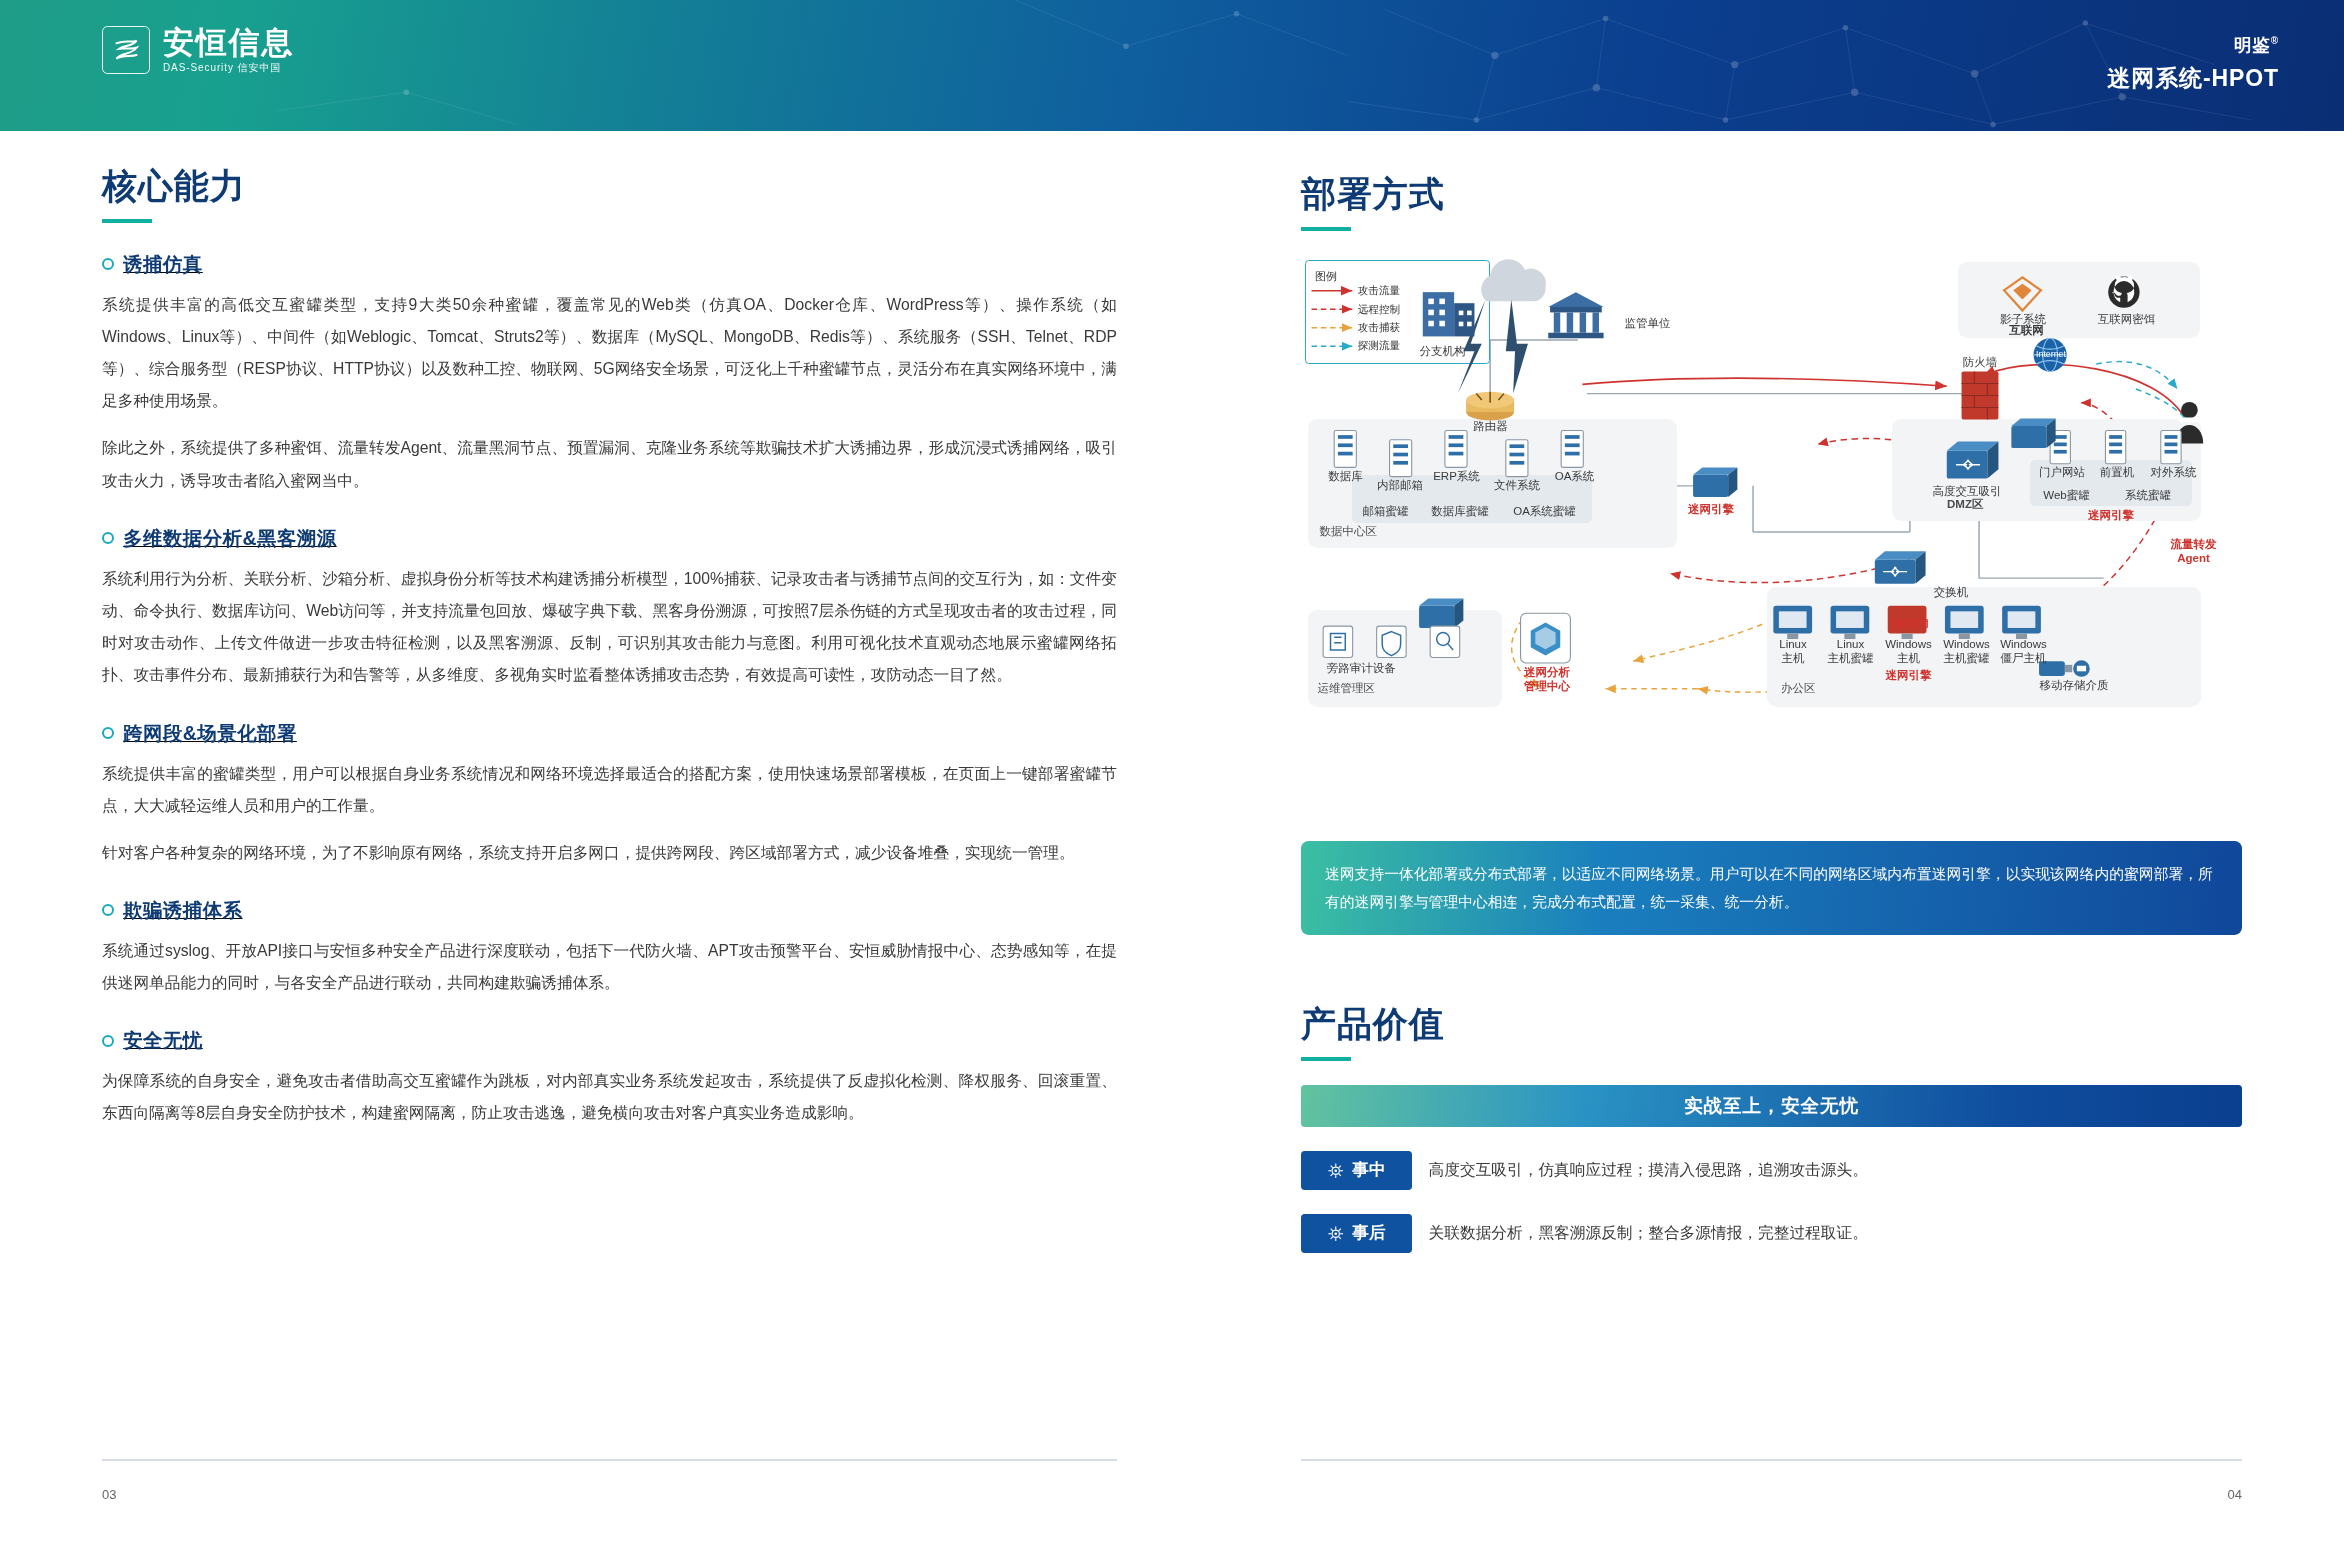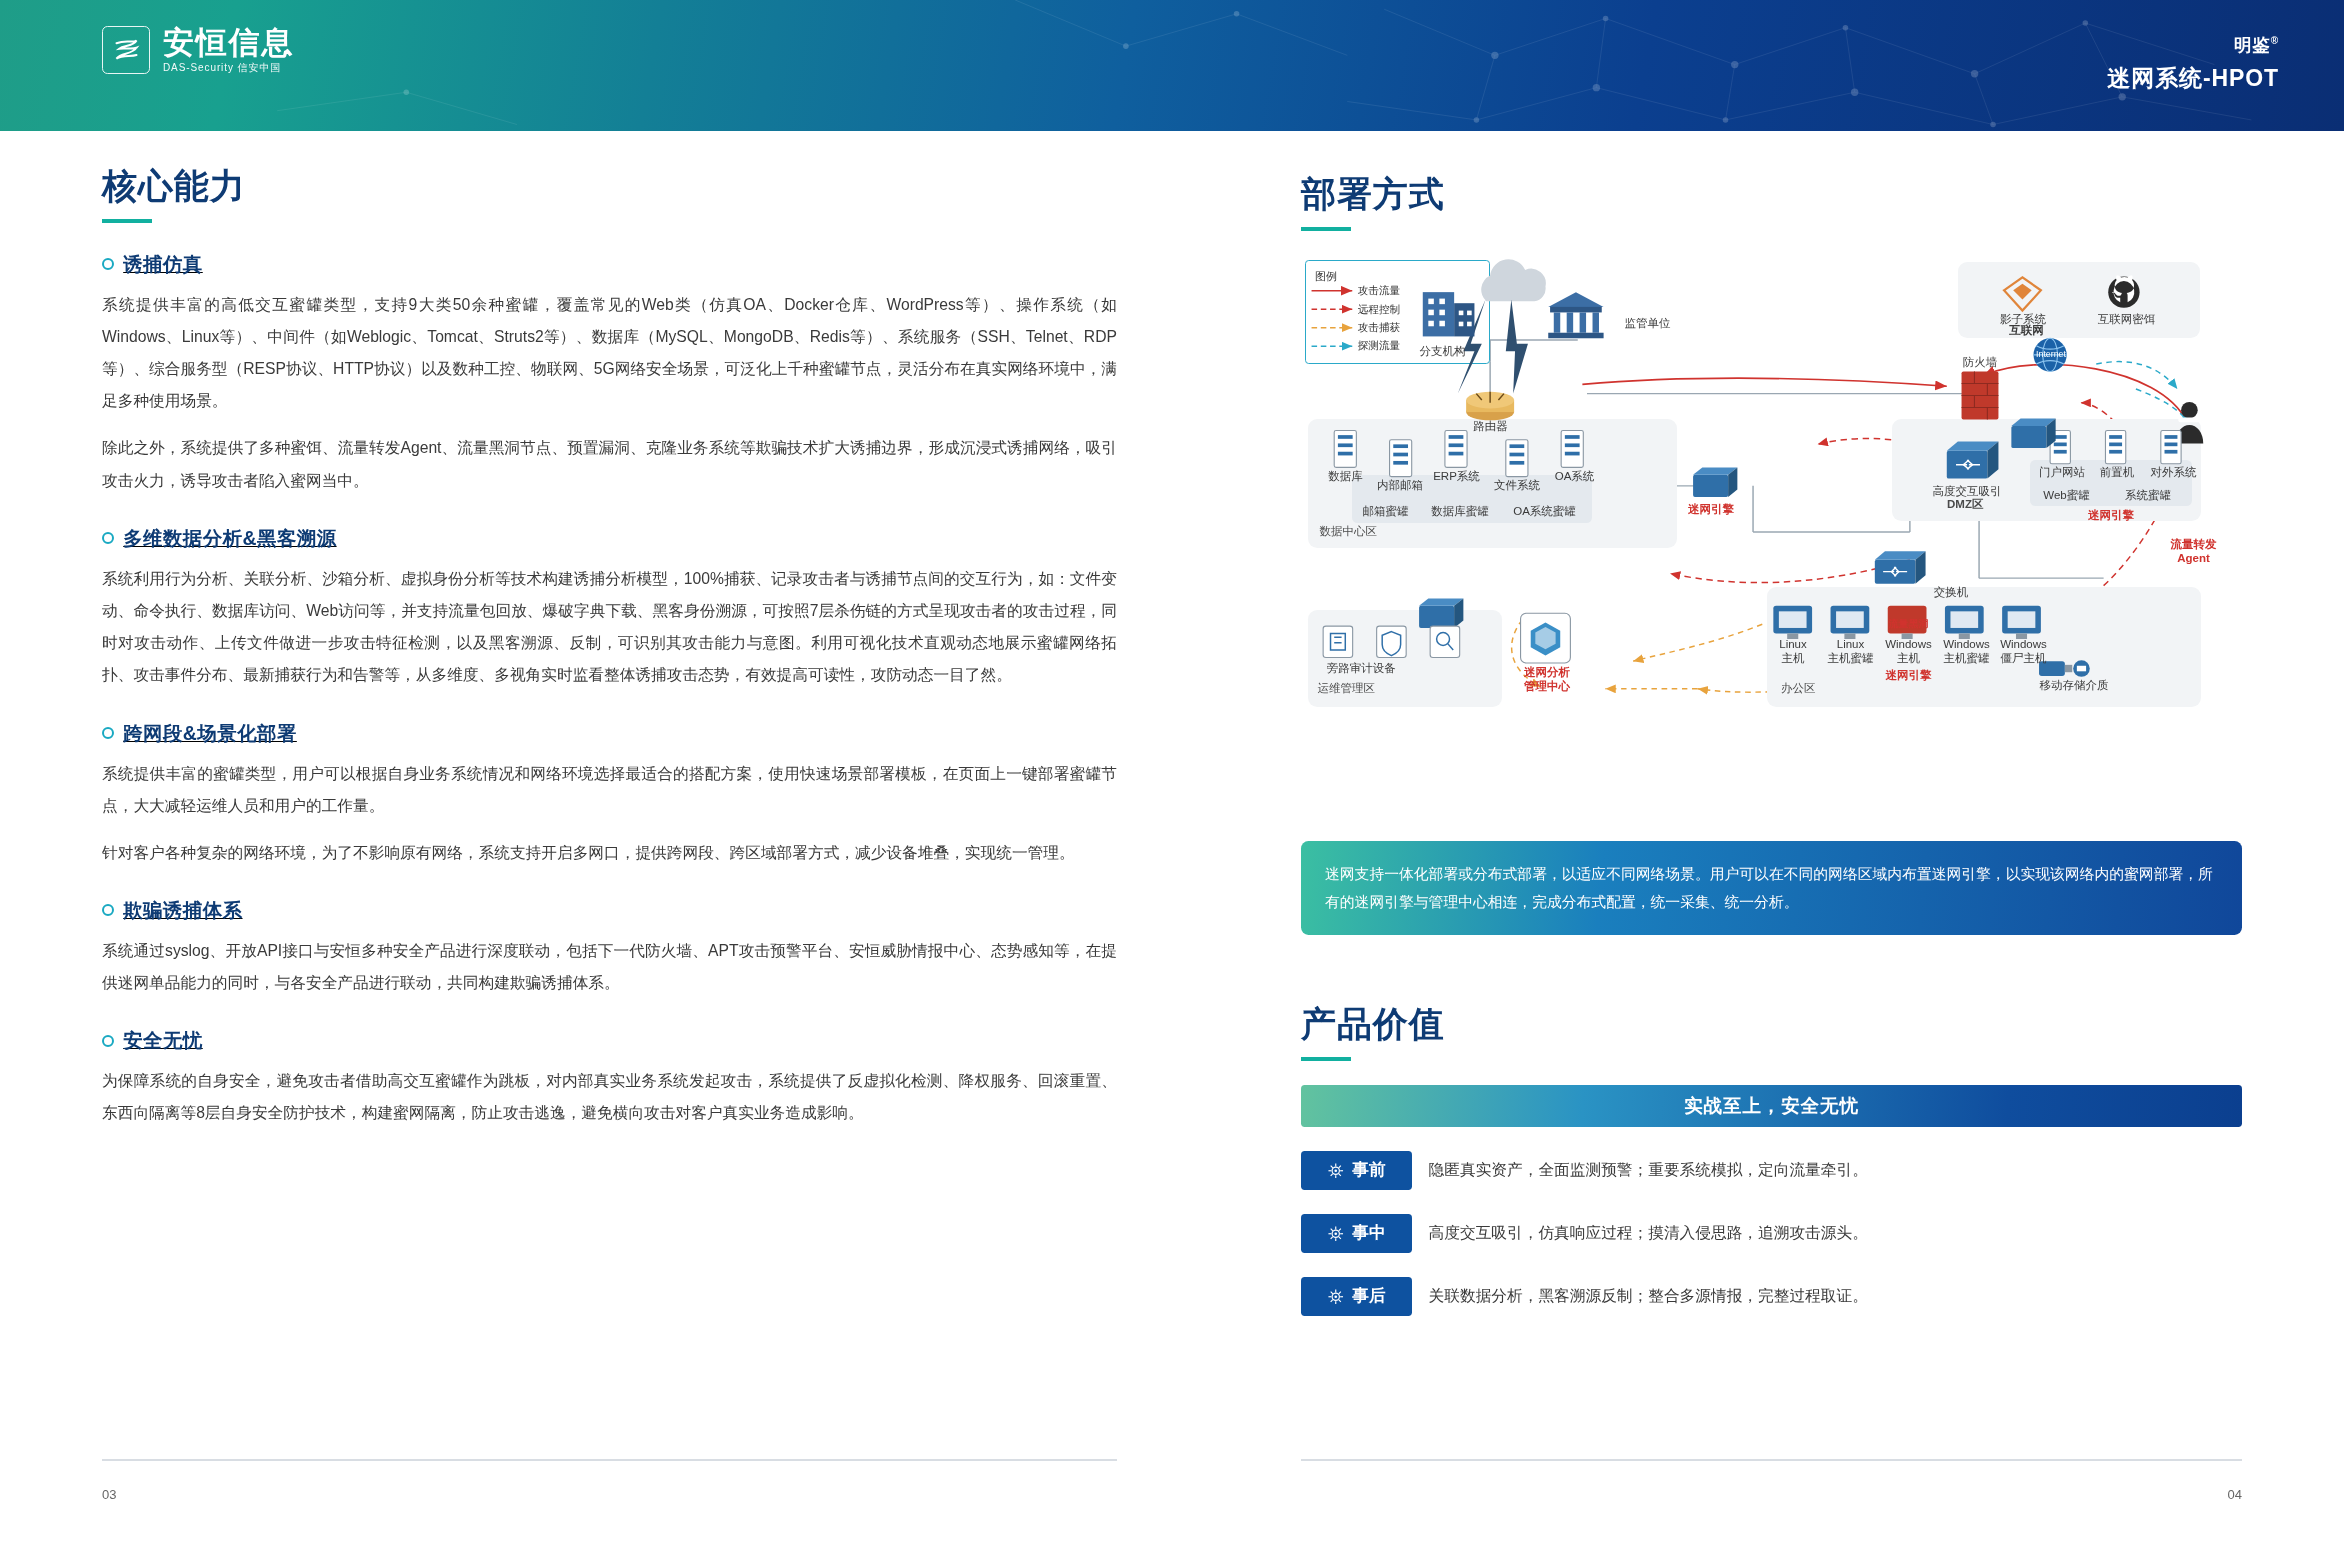--- a/index.html
+++ b/index.html
@@ -559,78 +559,58 @@
     <div class="dg-label" style="left:722px; top:423px; width:102px;">移动存储介质</div>
   </div>
 
   <div class="callout">迷网支持一体化部署或分布式部署，以适应不同网络场景。用户可以在不同的网络区域内布置迷网引擎，以实现该网络内的蜜网部署，所有的迷网引擎与管理中心相连，完成分布式配置，统一采集、统一分析。</div>
 
   <h2 class="sec-title" style="margin-top:66px;">产品价值</h2>
   <div class="title-rule"></div>
 
   <div class="pv-banner">实战至上，安全无忧</div>
 
+
   <div class="pv-row">
     <div class="pv-badge">
       <svg class="gear" viewBox="0 0 24 24">
         <circle cx="12" cy="12" r="5" fill="none" stroke="#fff" stroke-width="1.6"></circle>
         <circle cx="12" cy="12" r="1.8" fill="#fff"></circle>
         <g stroke="#fff" stroke-width="1.6">
           <line x1="12" y1="2" x2="12" y2="6"></line>
             <line x1="12" y1="18" x2="12" y2="22"></line>
           <line x1="2" y1="12" x2="6" y2="12"></line>
             <line x1="18" y1="12" x2="22" y2="12"></line>
           <line x1="5" y1="5" x2="8" y2="8"></line>
             <line x1="16" y1="16" x2="19" y2="19"></line>
           <line x1="19" y1="5" x2="16" y2="8"></line>
             <line x1="8" y1="16" x2="5" y2="19"></line>
         </g>
       </svg>
-      <span>事前</span>
+      <span>事中</span>
     </div>
-    <div class="pv-text">隐匿真实资产，全面监测预警；重要系统模拟，定向流量牵引。</div>
+    <div class="pv-text">高度交互吸引，仿真响应过程；摸清入侵思路，追溯攻击源头。</div>
   </div>
 
   <div class="pv-row">
     <div class="pv-badge">
       <svg class="gear" viewBox="0 0 24 24">
         <circle cx="12" cy="12" r="5" fill="none" stroke="#fff" stroke-width="1.6"></circle>
         <circle cx="12" cy="12" r="1.8" fill="#fff"></circle>
         <g stroke="#fff" stroke-width="1.6">
           <line x1="12" y1="2" x2="12" y2="6"></line>
             <line x1="12" y1="18" x2="12" y2="22"></line>
           <line x1="2" y1="12" x2="6" y2="12"></line>
             <line x1="18" y1="12" x2="22" y2="12"></line>
           <line x1="5" y1="5" x2="8" y2="8"></line>
             <line x1="16" y1="16" x2="19" y2="19"></line>
           <line x1="19" y1="5" x2="16" y2="8"></line>
             <line x1="8" y1="16" x2="5" y2="19"></line>
         </g>
       </svg>
-      <span>事中</span>
-    </div>
-    <div class="pv-text">高度交互吸引，仿真响应过程；摸清入侵思路，追溯攻击源头。</div>
-  </div>
-
-  <div class="pv-row">
-    <div class="pv-badge">
-      <svg class="gear" viewBox="0 0 24 24">
-        <circle cx="12" cy="12" r="5" fill="none" stroke="#fff" stroke-width="1.6"></circle>
-        <circle cx="12" cy="12" r="1.8" fill="#fff"></circle>
-        <g stroke="#fff" stroke-width="1.6">
-          <line x1="12" y1="2" x2="12" y2="6"></line>
-            <line x1="12" y1="18" x2="12" y2="22"></line>
-          <line x1="2" y1="12" x2="6" y2="12"></line>
-            <line x1="18" y1="12" x2="22" y2="12"></line>
-          <line x1="5" y1="5" x2="8" y2="8"></line>
-            <line x1="16" y1="16" x2="19" y2="19"></line>
-          <line x1="19" y1="5" x2="16" y2="8"></line>
-            <line x1="8" y1="16" x2="5" y2="19"></line>
-        </g>
-      </svg>
       <span>事后</span>
     </div>
     <div class="pv-text">关联数据分析，黑客溯源反制；整合多源情报，完整过程取证。</div>
   </div>
 </div>
 
 <div class="foot-rule" style="left:1301px; bottom:102px; width:941px;"></div>
 <div class="page-foot" style="right:102px;">04</div>
 
 

